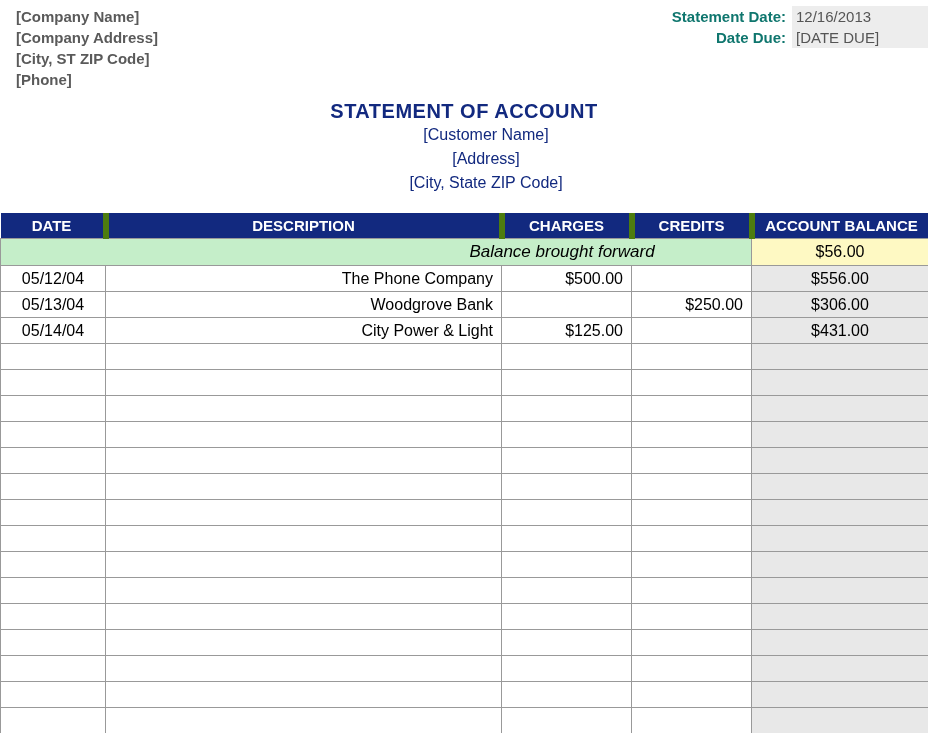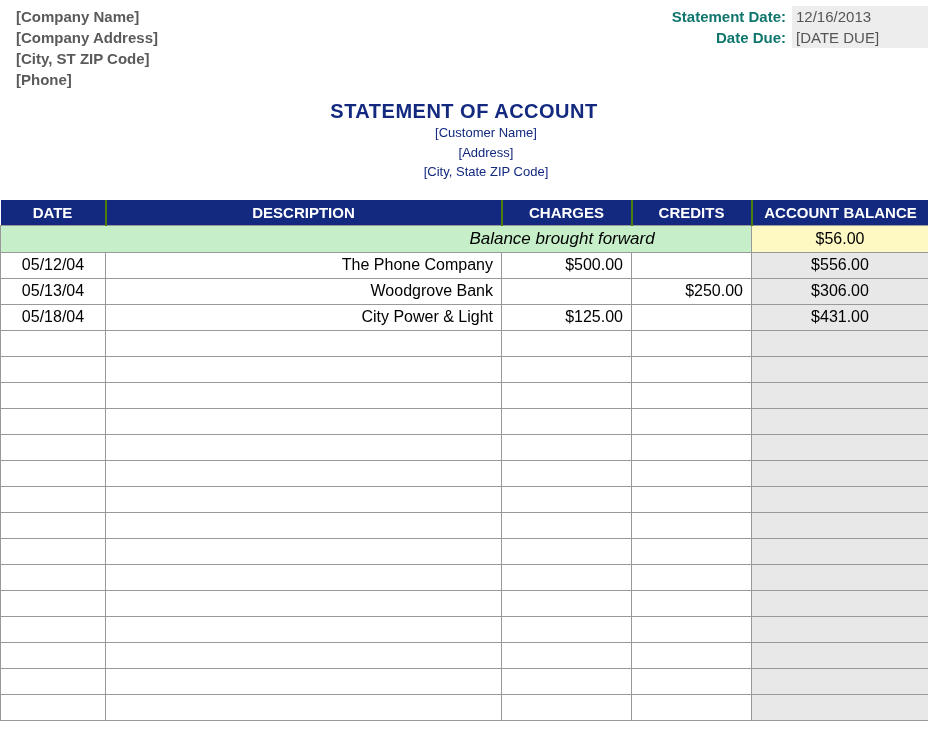--- a/index.html
+++ b/index.html
@@ -62,39 +62,39 @@
       margin-bottom: 18px;
     }
     .statement-title {
       color: #12297f;
       font-weight: bold;
       font-size: 20px;
       letter-spacing: 0.5px;
     }
     .customer-line {
       color: #12297f;
-      font-size: 13px;
+      font-size: 16px;
       line-height: 1.5;
       margin-left: 44px;
     }
     table {
       width: 100%;
       border-collapse: collapse;
       table-layout: fixed;
     }
     thead tr {
       background: #12297f;
       color: #ffffff;
     }
     thead th {
       font-weight: bold;
       font-size: 15px;
       padding: 4px 6px;
       text-align: center;
-      border-right: 2px solid #4d7c0f;
+      border-right: 6px solid #4d7c0f;
     }
     thead th:last-child {
       border-right: none;
     }
     .col-date { width: 105px; }
     .col-desc { width: 396px; }
     .col-charges { width: 130px; }
     .col-credits { width: 120px; }
     .col-balance { width: 177px; }
     tbody td {
@@ -189,21 +189,21 @@
           <td class="cell-balance">$556.00</td>
         </tr>
         <tr>
           <td class="cell-date">05/13/04</td>
           <td class="cell-desc">Woodgrove Bank</td>
           <td class="cell-charges"></td>
           <td class="cell-credits">$250.00</td>
           <td class="cell-balance">$306.00</td>
         </tr>
         <tr>
-          <td class="cell-date">05/18/04</td>
+          <td class="cell-date">05/14/04</td>
           <td class="cell-desc">City Power &amp; Light</td>
           <td class="cell-charges">$125.00</td>
           <td class="cell-credits"></td>
           <td class="cell-balance">$431.00</td>
         </tr>
         <tr class="empty-row">
           <td></td>
           <td></td>
           <td></td>
           <td></td>

